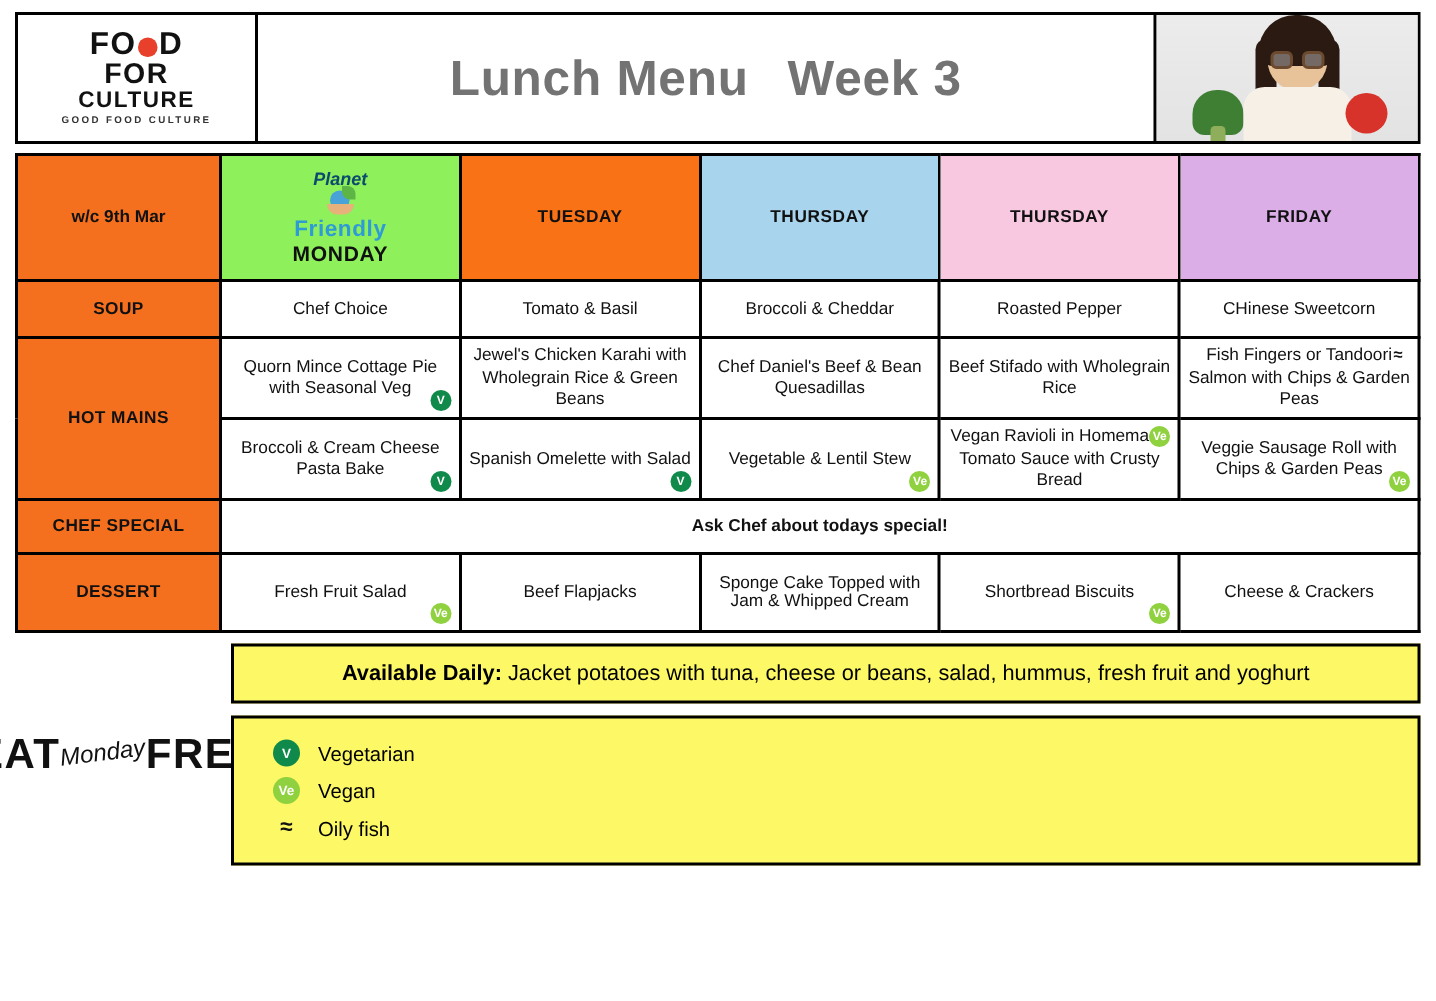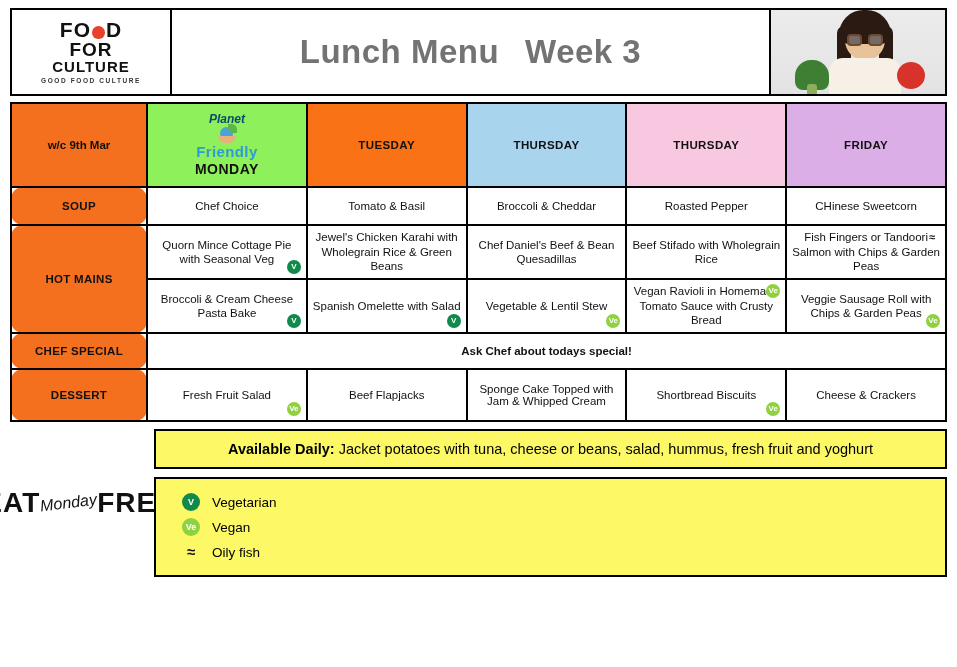--- a/index.html
+++ b/index.html
@@ -144,21 +144,20 @@
     position: relative;
   }
   col.rowlabel { width: 136px; }
 
   .rowhead {
     background: #f4701f;
     color: #111;
     font-weight: bold;
     font-size: 13px;
     letter-spacing: .3px;
-    border-radius: 12px;
   }
   .daycell {
     font-weight: bold;
     font-size: 13.5px;
     height: 84px;
     letter-spacing: .4px;
   }
   .d-mon { background: #8ef05a; }
   .d-tue { background: #f97316; }
   .d-wed { background: #a8d4ee; }

